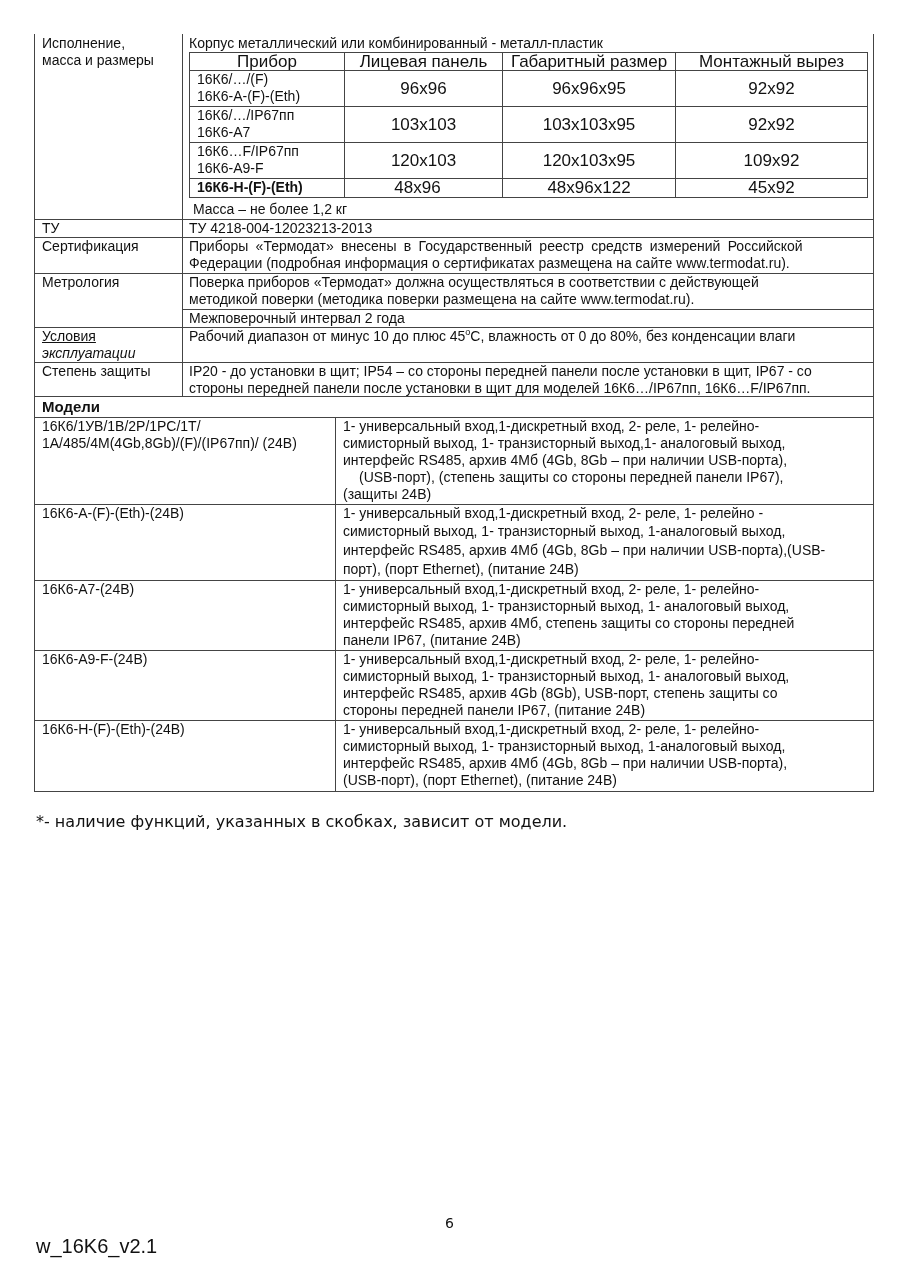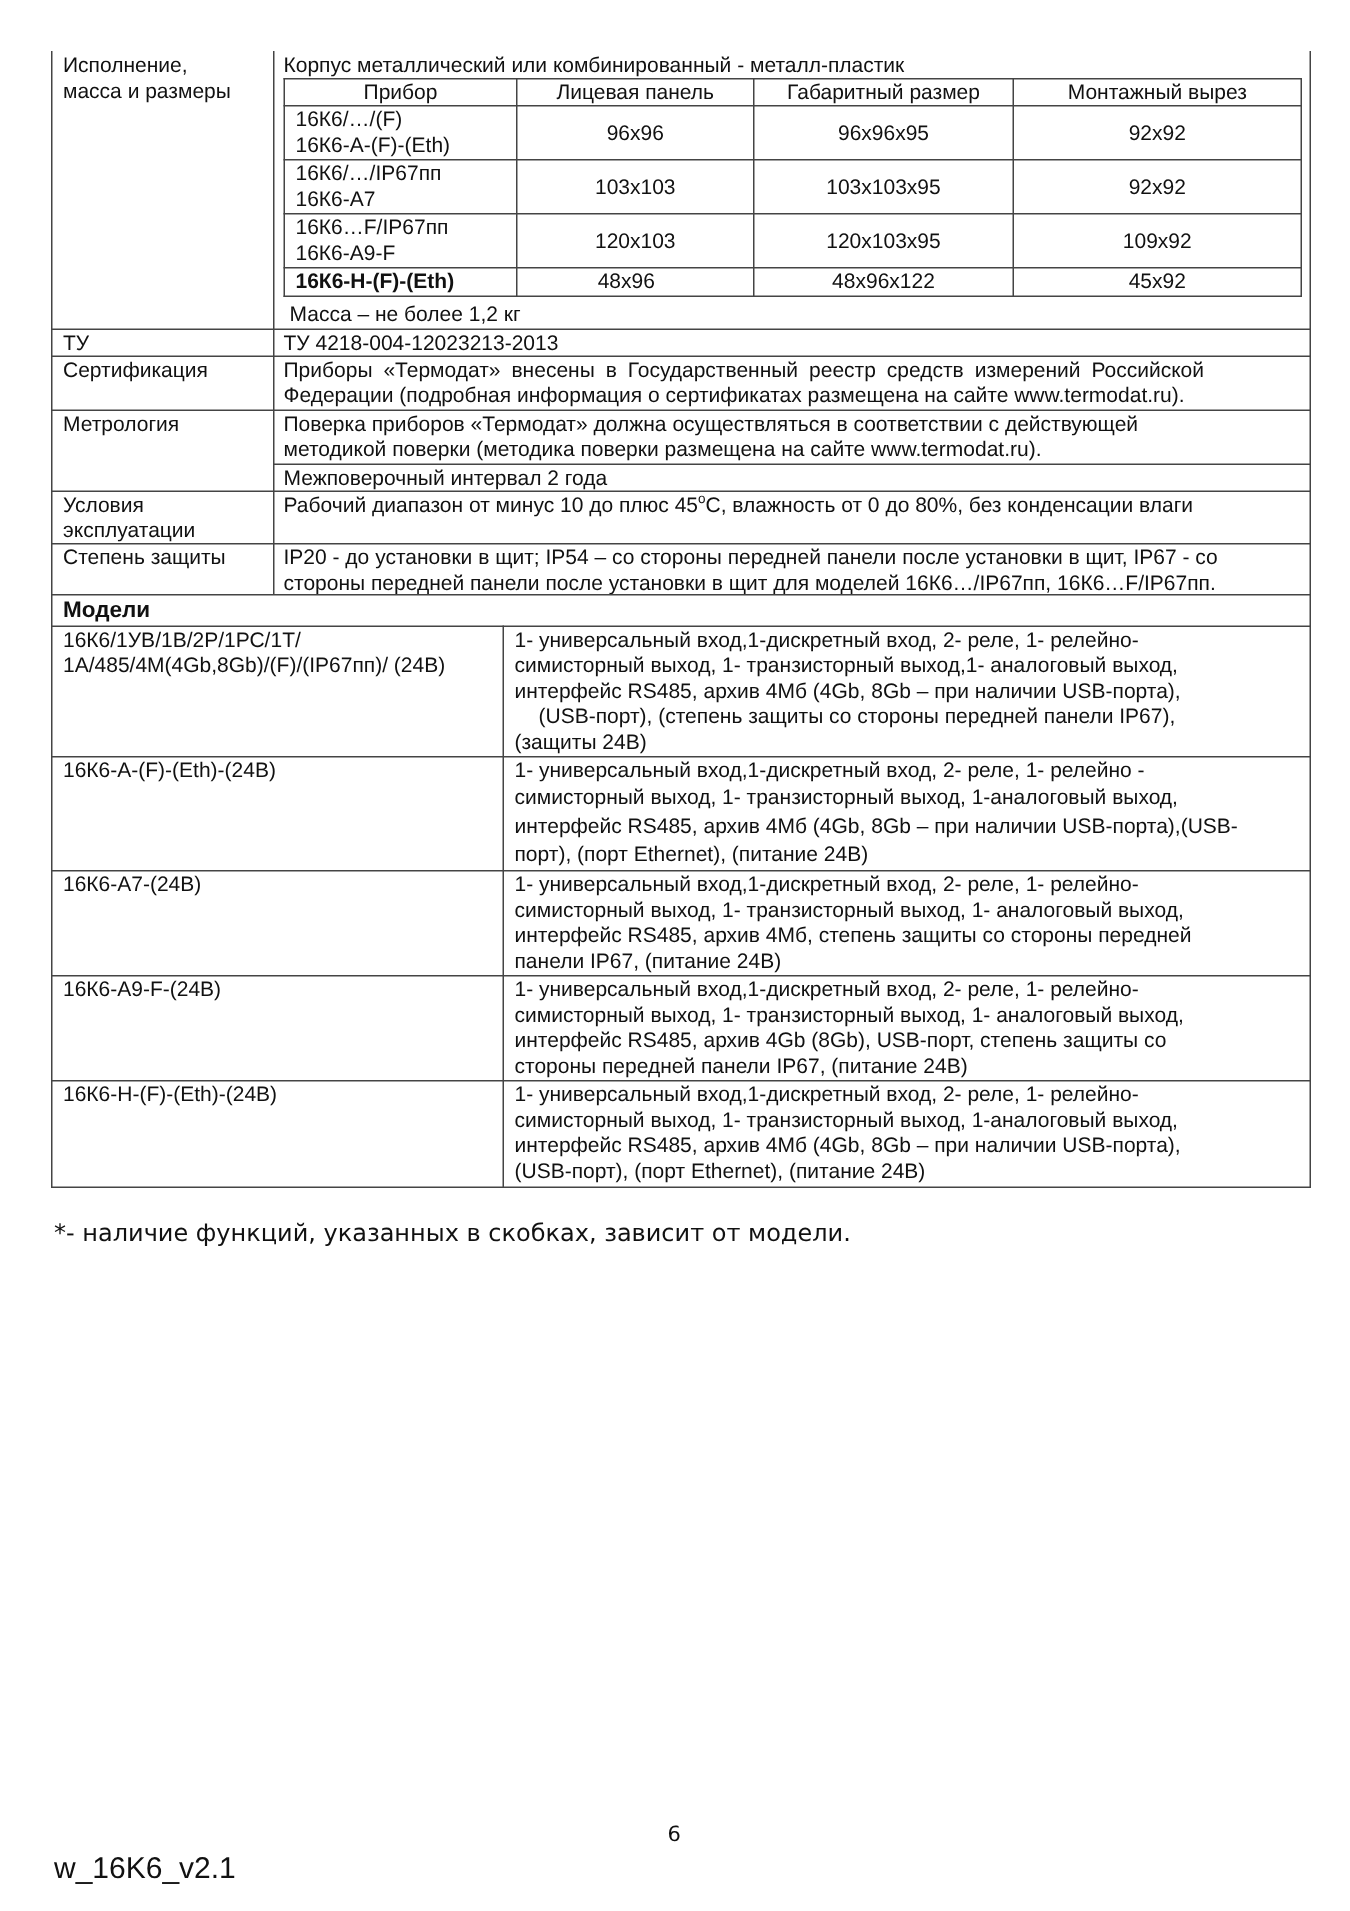--- a/index.html
+++ b/index.html
@@ -1,21 +1,21 @@
 <!DOCTYPE html>
 <html><head>
 <meta charset="utf-8">
 <style>
   html, body { margin: 0; padding: 0; background: #ffffff; }
   body { width: 900px; height: 1274px; position: relative; overflow: hidden;
          font-family: "Liberation Sans", sans-serif; color: #111; font-size: 14px; }
   .vline { position: absolute; width: 1px; background: #444; }
   .hline { position: absolute; height: 1px; background: #444; }
   .txt { position: absolute; white-space: nowrap; line-height: 17px; font-size: 14px; }
-  .cell-c { position: absolute; text-align: center; line-height: 17px; font-size: 14px; }
+  .cell-c { position: absolute; text-align: center; line-height: 17px; font-size: 17px; }
   .bold { font-weight: bold; }
   .footnote { position: absolute; left: 36px; top: 812px; font-family: "DejaVu Sans", sans-serif; font-size: 16px; }
   .pagenum { position: absolute; left: 445px; top: 1215px; font-family: "DejaVu Sans", sans-serif; font-size: 14px; }
   .docid { position: absolute; left: 36px; top: 1235px; font-family: Liberation Sans, sans-serif; font-size: 20px; }
   sup { font-size: 9px; line-height: 0; }
 </style>
 </head>
 <body>
 
 <div>
@@ -82,22 +82,22 @@
   <div class="txt" style="left:189px; top:255px;">Федерации (подробная информация о сертификатах размещена на сайте www.termodat.ru).</div>
   <div class="hline" style="left:34px; top:273px; width:840px;"></div>
 
   <div class="txt" style="left:42px; top:274px;">Метрология</div>
   <div class="txt" style="left:189px; top:274px;">Поверка приборов «Термодат» должна осуществляться в соответствии с действующей</div>
   <div class="txt" style="left:189px; top:291px;">методикой поверки (методика поверки размещена на сайте www.termodat.ru).</div>
   <div class="hline" style="left:182px; top:309px; width:692px;"></div>
   <div class="txt" style="left:189px; top:310px;">Межповерочный интервал 2 года</div>
   <div class="hline" style="left:34px; top:327px; width:840px;"></div>
 
-  <div class="txt" style="left:42px; top:328px;">Условия</div>
-  <div class="txt" style="left:42px; top:345px;">эксплуатации</div>
+  <div class="txt" style="left:42px; top:328px;text-decoration:underline;">Условия</div>
+  <div class="txt" style="left:42px; top:345px;font-style:italic;">эксплуатации</div>
   <div class="txt" style="left:189px; top:328px;"><span>Рабочий диапазон от минус 10 до плюс 45</span><sup>o</sup><span>С, влажность от 0 до 80%, без конденсации влаги</span></div>
   <div class="hline" style="left:34px; top:362px; width:840px;"></div>
 
   <div class="txt" style="left:42px; top:363px;">Степень защиты</div>
   <div class="txt" style="left:189px; top:363px;">IP20 - до установки в щит; IP54 – со стороны передней панели после установки в щит, IP67 - со</div>
   <div class="txt" style="left:189px; top:380px;">стороны передней панели после установки в щит для моделей 16К6…/IP67пп, 16К6…F/IP67пп.</div>
   <div class="hline" style="left:34px; top:396px; width:840px;"></div>
 </div>
 
 <div>

